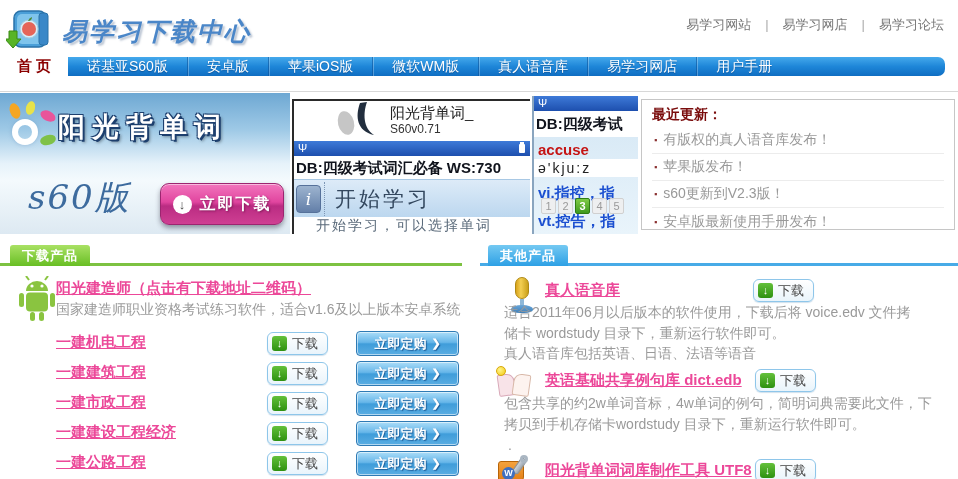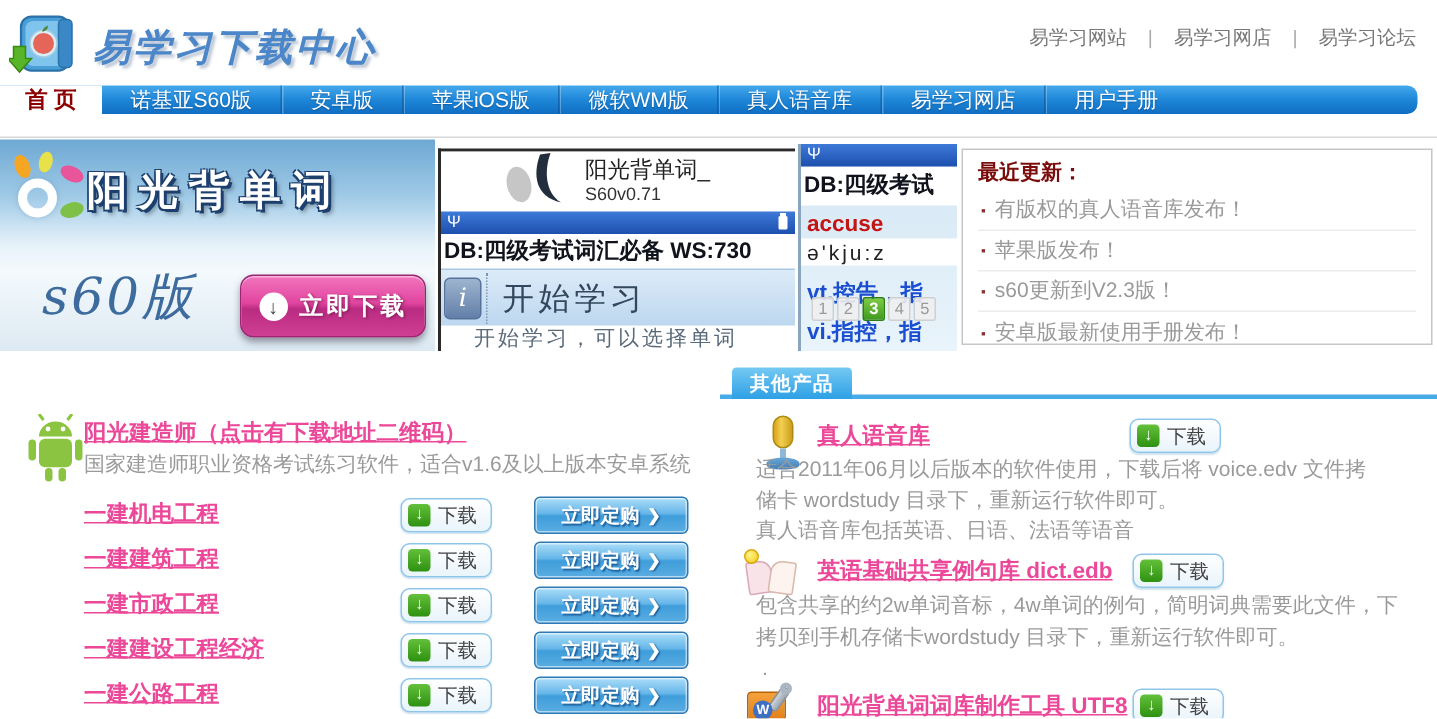--- a/index.html
+++ b/index.html
@@ -220,22 +220,22 @@
     <div class="menu-hint">开始学习，可以选择单词</div>
   </div>
 
   <div class="shot2">
     <div class="statusbar">
       <span class="ant">Ψ</span>
     </div>
     <div class="db-line">DB:四级考试</div>
     <div class="word">accuse</div>
     <div class="phonetic">ə'kju:z</div>
+    <div class="meaning m2">vi.指控，指</div>
     <div class="meaning m1">vt.控告，指</div>
-    <div class="meaning m2">vi.指控，指</div>
   </div>
 
   <div class="carousel">
     <span class="page-num">1</span>
     <span class="page-num">2</span>
     <span class="page-num active">3</span>
     <span class="page-num">4</span>
     <span class="page-num">5</span>
   </div>
 
@@ -252,20 +252,23 @@
     <div class="update-item">
       <span class="blt">▪</span>
       <span>s60更新到V2.3版！</span>
     </div>
     <div class="update-item">
       <span class="blt">▪</span>
       <span>安卓版最新使用手册发布！</span>
     </div>
   </div>
 
+  <div class="sec-left">
+    <div class="tab-green">下载产品</div>
+  </div>
   <div class="sec-right">
     <div class="tab-blue">其他产品</div>
   </div>
 
   <div class="abs" style="left:16px; top:276px; width:42px; height:46px;">
     <svg width="42" height="46" viewBox="0 0 42 46">
       <path d="M10 15 a11 10 0 0 1 22 0 z" fill="#8ac440"></path>
       <line x1="13" y1="4" x2="10" y2="0" stroke="#8ac440" stroke-width="2"></line>
       <line x1="29" y1="4" x2="32" y2="0" stroke="#8ac440" stroke-width="2"></line>
       <circle cx="16" cy="10" r="1.6" fill="#fff"></circle>

